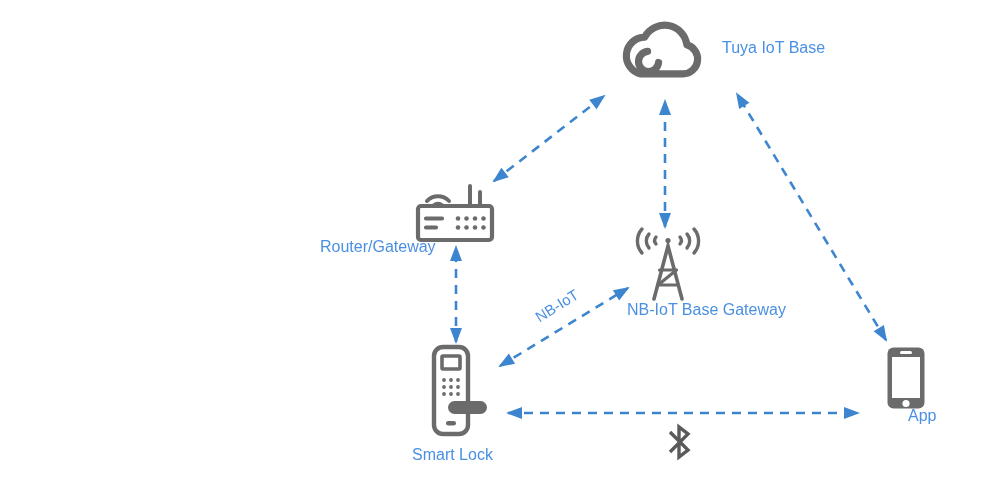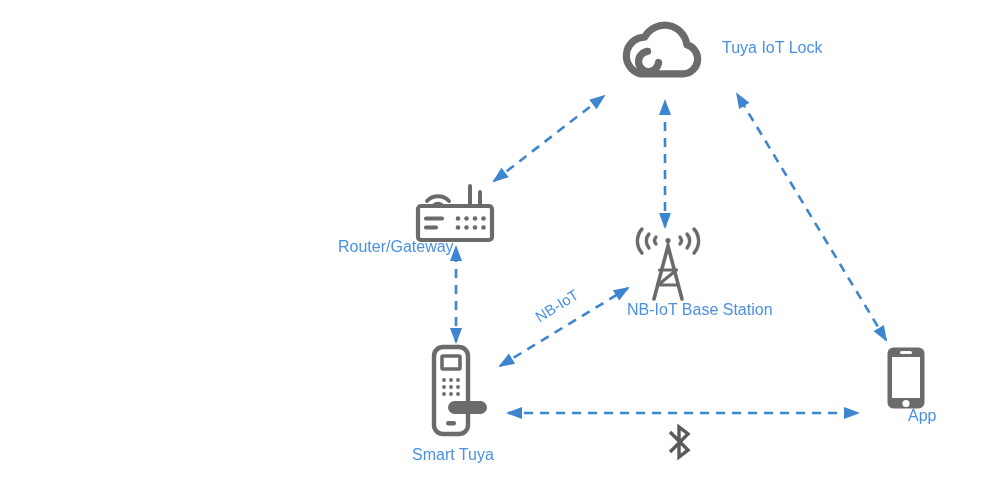--- a/index.html
+++ b/index.html
@@ -65,74 +65,74 @@
     <line class="edge" x1="500" y1="366" x2="628" y2="288" marker-start="url(#arrowhead)" marker-end="url(#arrowhead)"></line>
     <line class="edge" x1="508" y1="413" x2="858" y2="413" marker-start="url(#arrowhead)" marker-end="url(#arrowhead)"></line>
   </svg>
 
   <div class="node-icon" style="left:615px; top:10px; width:92px; height:80px;">
     <svg viewBox="0 0 96 80">
       <path class="icon-stroke" stroke-width="7.5" stroke-linejoin="round" stroke-linecap="round" d="M27 65 H71 A15.5 15.5 0 0 0 75 34.6 A23.5 23.5 0 0 0 31 26.5 A19.5 19.5 0 0 0 27 65 Z"></path>
       <path class="icon-stroke" stroke-width="7.5" stroke-linecap="round" d="M45.5 53 A10.5 10.5 0 1 1 34 41.5"></path>
     </svg>
   </div>
-  <span class="node-label" style="left:722px; top:39px;">Tuya IoT Lock</span>
+  <span class="node-label" style="left:722px; top:39px;">Tuya IoT Base</span>
 
   <div class="node-icon" style="left:410px; top:178px; width:88px; height:66px;">
     <svg viewBox="0 0 88 66">
       <rect class="icon-stroke" stroke-width="4.2" x="8" y="28" width="74" height="34" rx="3"></rect>
       <path class="icon-stroke" stroke-width="4" stroke-linecap="round" d="M60 28 V8 M70 28 V14"></path>
       <path class="icon-stroke" stroke-width="4" stroke-linecap="round" d="M17 23 a15 15 0 0 1 22 0"></path>
       <path class="icon-stroke" stroke-width="4" stroke-linecap="round" d="M23.5 27.5 a7.5 7.5 0 0 1 9 0"></path>
       <path class="icon-stroke" stroke-width="4.2" stroke-linecap="round" d="M16 40.5 h16 M16 49.5 h10"></path>
       <g class="icon-fill">
         <circle cx="48" cy="40.5" r="2.3"></circle>
           <circle cx="56.5" cy="40.5" r="2.3"></circle>
         <circle cx="65" cy="40.5" r="2.3"></circle>
           <circle cx="73.5" cy="40.5" r="2.3"></circle>
         <circle cx="48" cy="49.5" r="2.3"></circle>
           <circle cx="56.5" cy="49.5" r="2.3"></circle>
         <circle cx="65" cy="49.5" r="2.3"></circle>
           <circle cx="73.5" cy="49.5" r="2.3"></circle>
       </g>
     </svg>
   </div>
-  <span class="node-label" style="left:338px; top:238px;">Router/Gateway</span>
+  <span class="node-label" style="left:320px; top:238px;">Router/Gateway</span>
 
   <div class="node-icon" style="left:626px; top:226px; width:84px; height:76px;">
     <svg viewBox="0 0 84 76">
       <path class="icon-stroke" stroke-width="3.6" stroke-linecap="round" d="M28 73 L42 20 L56 73"></path>
       <path class="icon-stroke" stroke-width="3.2" stroke-linecap="round" d="M33.5 44 H50.5 M32 59 L50.5 44 M32 59 H52"></path>
       <circle class="icon-fill" cx="42" cy="14.5" r="2.6"></circle>
       <path class="icon-stroke" stroke-width="3.4" stroke-linecap="round" d="M16 3 A18 18 0 0 0 16 27 M23 8 A10.5 10.5 0 0 0 23 22 M30 11 A5.5 5.5 0 0 0 30 18"></path>
       <path class="icon-stroke" stroke-width="3.4" stroke-linecap="round" d="M68 3 A18 18 0 0 1 68 27 M61 8 A10.5 10.5 0 0 1 61 22 M54 11 A5.5 5.5 0 0 1 54 18"></path>
     </svg>
   </div>
-  <span class="node-label" style="left:627px; top:301px;">NB-IoT Base Station</span>
+  <span class="node-label" style="left:627px; top:301px;">NB-IoT Base Gateway</span>
 
   <div class="node-icon" style="left:426px; top:344px; width:64px; height:94px;">
     <svg viewBox="0 0 64 94">
       <rect class="icon-stroke" stroke-width="4.4" x="8" y="3" width="34" height="87" rx="9"></rect>
       <rect class="icon-stroke" stroke-width="3.6" x="16" y="12" width="18" height="13" rx="1"></rect>
       <g class="icon-fill">
         <circle cx="18" cy="36" r="1.9"></circle>
           <circle cx="25" cy="36" r="1.9"></circle>
           <circle cx="32" cy="36" r="1.9"></circle>
         <circle cx="18" cy="43" r="1.9"></circle>
           <circle cx="25" cy="43" r="1.9"></circle>
           <circle cx="32" cy="43" r="1.9"></circle>
         <circle cx="18" cy="50" r="1.9"></circle>
           <circle cx="25" cy="50" r="1.9"></circle>
           <circle cx="32" cy="50" r="1.9"></circle>
       </g>
       <rect class="icon-fill" x="22" y="57" width="39" height="13" rx="6.5"></rect>
       <rect class="icon-fill" x="20" y="77" width="10" height="4.5" rx="2.2"></rect>
     </svg>
   </div>
-  <span class="node-label" style="left:412px; top:446px;">Smart Tuya</span>
+  <span class="node-label" style="left:412px; top:446px;">Smart Lock</span>
 
   <div class="node-icon" style="left:886px; top:346px; width:40px; height:64px;">
     <svg viewBox="0 0 40 64">
       <rect class="icon-fill" x="1.5" y="1.5" width="37" height="61" rx="6"></rect>
       <rect x="6" y="11" width="28" height="41" fill="#ffffff"></rect>
       <rect x="14" y="5" width="12" height="3" rx="1.5" fill="#ffffff"></rect>
       <circle cx="20" cy="57.5" r="3.6" fill="#ffffff"></circle>
     </svg>
   </div>
   <span class="node-label" style="left:893px; top:407px;margin-left:15px;">App</span>

